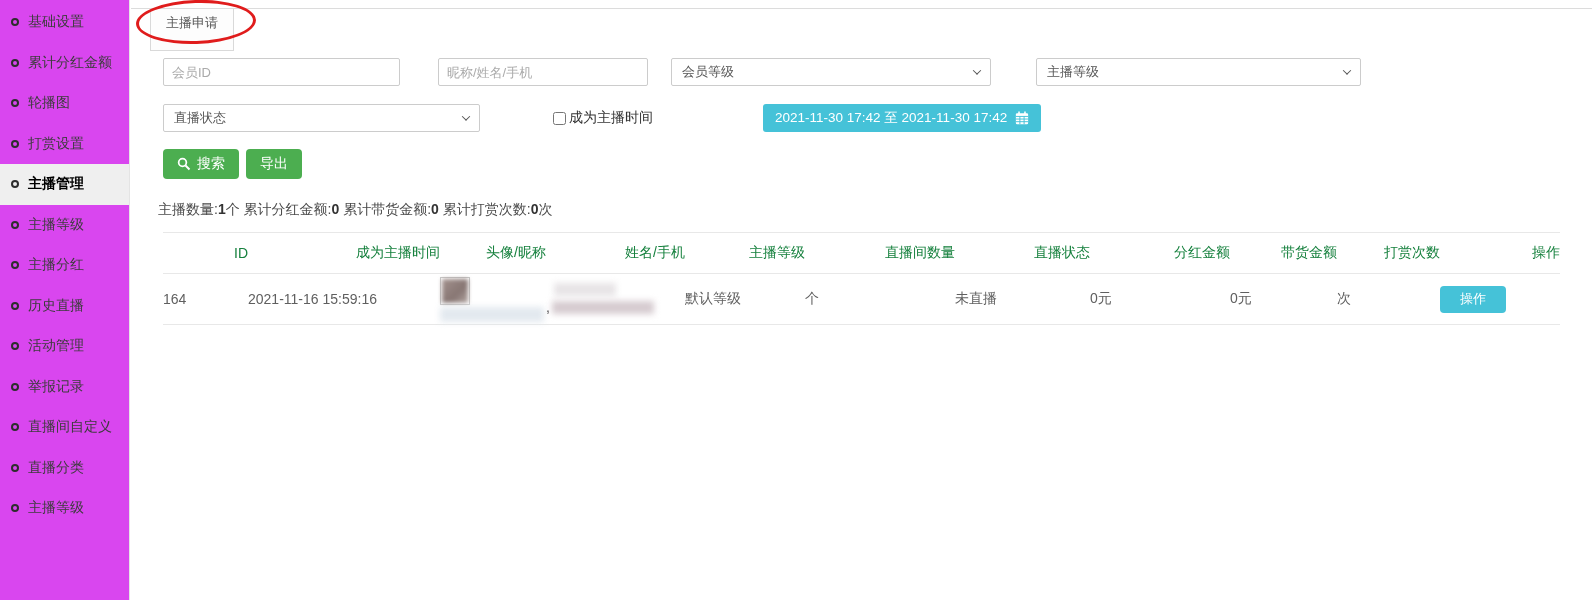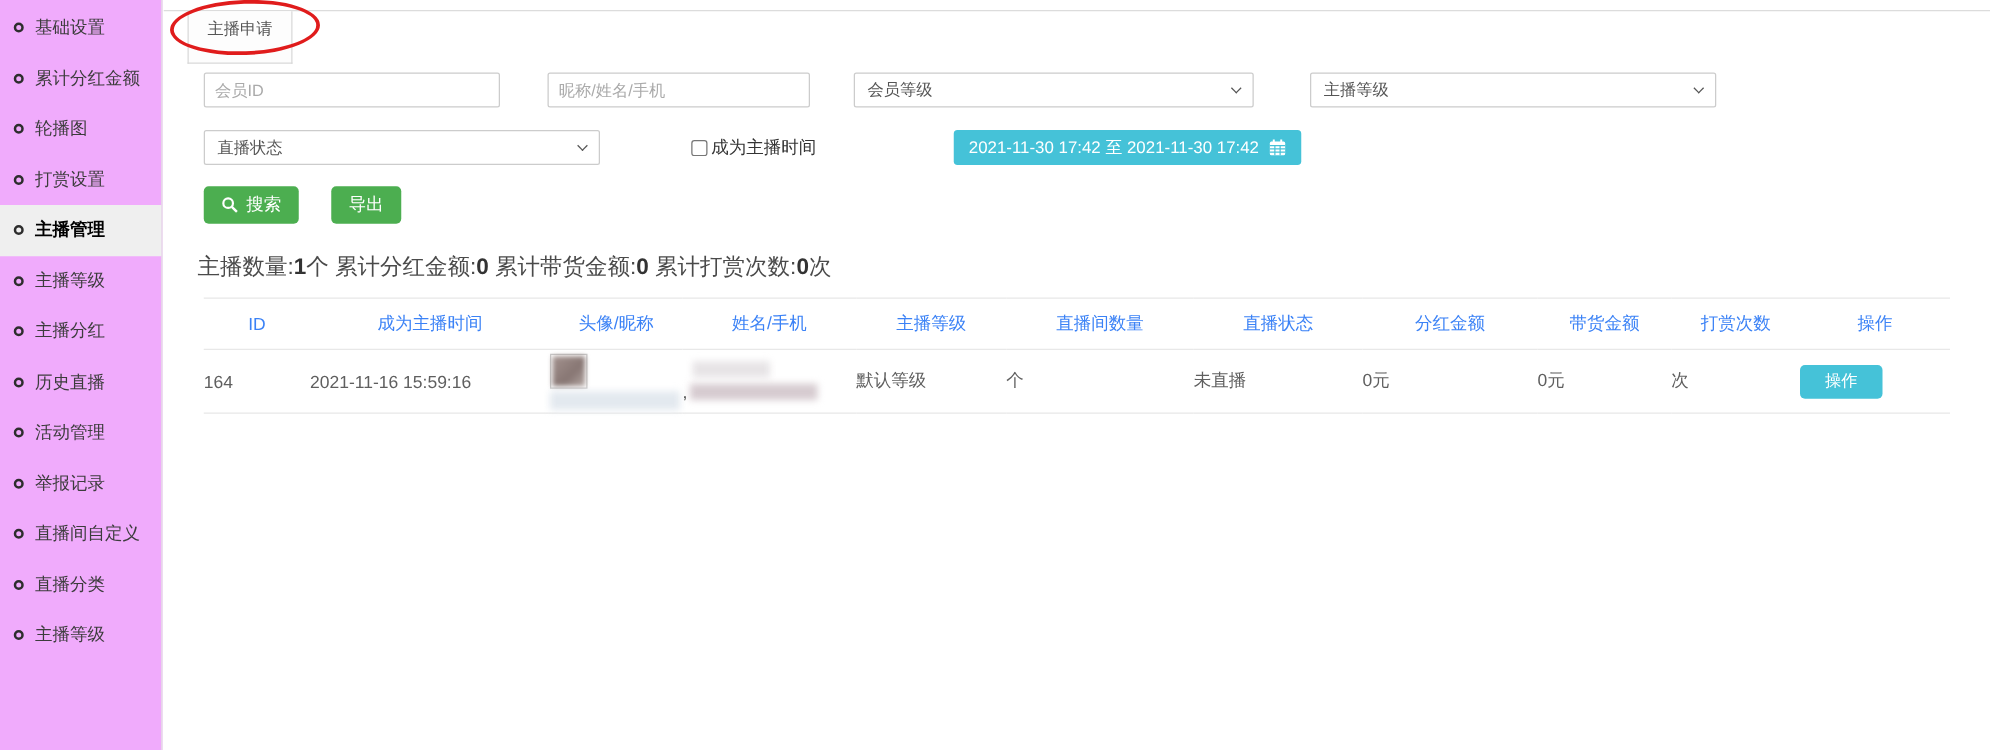--- a/index.html
+++ b/index.html
@@ -3,21 +3,21 @@
 <meta charset="utf-8">
 <style>
   * { box-sizing: border-box; }
   body {
     margin: 0; width: 1592px; height: 600px; overflow: hidden;
     background: #fff; position: relative;
     font-family: "Liberation Sans", "DejaVu Sans", sans-serif;
   }
   
   .sidebar { position: absolute; left: 0; top: 0; width: 130px; height: 600px;
-    border-right: 1px solid #e4e4e4; padding-top: 2px; background: #f0abfc; }
+    border-right: 1px solid #e4e4e4; padding-top: 2px; background: #d946ef; }
   .side-item { height: 40.5px; display: flex; align-items: center; gap: 9px;
     padding-left: 11px; font-size: 14px; color: #3c3c3c; cursor: pointer; }
   .side-item.active { background: #efefef; font-weight: bold; color: #000; }
   .ring { width: 8px; height: 8px; border: 2px solid #2d2d2d; border-radius: 50%; flex: none; }
   
   .content { margin-left: 131px; position: relative; }
   .tabbar { border-top: 1px solid #dcdcdc; margin-top: 8px; padding-left: 19px;
     position: relative; height: 34px; }
   .tab { display: inline-block; border: 1px solid #d9d9d9; border-top: none;
     background: #fdfdfd; padding: 5px 15px 18px; font-size: 13px; color: #555; cursor: pointer; }
@@ -32,40 +32,40 @@
   input.text { height: 28px; border: 1px solid #ccc; padding: 0 8px; font-size: 13px;
     color: #333; border-radius: 2px; outline: none; font-family: inherit; }
   input.text::placeholder { color: #aaa; }
   .select { height: 28px; border: 1px solid #ccc; display: flex; align-items: center;
     justify-content: space-between; padding: 0 10px; font-size: 13px; color: #555;
     background: #fff; border-radius: 2px; cursor: pointer; }
   .chev { width: 6px; height: 6px; border-right: 1.6px solid #555;
     border-bottom: 1.6px solid #555; transform: rotate(45deg) translate(-1px,-1px); }
   .w-memberid { width: 237px; }
   .w-nick { width: 210px; margin-left: 38px; }
-  .w-mlevel { width: 320px; margin-left: 35px; }
+  .w-mlevel { width: 320px; margin-left: 23px; }
   .w-alevel { width: 325px; margin-left: 45px; }
   .w-status { width: 317px; }
   .checkwrap { display: flex; align-items: center; margin-left: 73px;
     font-size: 14px; color: #333; }
   .checkwrap input { width: 13px; height: 13px; margin: 0 3px 0 0; }
   .datebtn { margin-left: 110px; height: 28px; background: #45c2d8; color: #fff;
     border: none; border-radius: 3px; font-size: 13.5px; padding: 0 12px;
     display: flex; align-items: center; gap: 8px; cursor: pointer; font-family: inherit; }
-  .btnrow { margin-left: 13px; margin-top: 17px; display: flex; gap: 26px; }
+  .btnrow { margin-left: 13px; margin-top: 17px; display: flex; gap: 7px; }
   .btn-green { height: 30px; background: #4cae50; color: #fff; font-size: 14px;
     border: none; border-radius: 4px; padding: 0 14px; display: flex;
     align-items: center; gap: 6px; cursor: pointer; font-family: inherit; }
   
-  .stats { margin-left: 8px; margin-top: 22px; font-size: 18px; color: #4a4a4a; }
+  .stats { margin-left: 8px; margin-top: 22px; font-size: 14px; color: #4a4a4a; }
   .stats .num { font-weight: bold; color: #333; }
   
   table { margin-left: 13px; margin-top: 13px; border-collapse: collapse;
     width: 1397px; table-layout: fixed; }
-  th { font-size: 14px; color: #3b82f6; font-weight: normal; text-align: center;
+  th { font-size: 14px; color: #15803d; font-weight: normal; text-align: right;
     height: 41px; border-top: 1px solid #e8e8e8; border-bottom: 1px solid #e8e8e8;
     padding: 0; margin-left: 32px; }
   td { font-size: 14px; color: #5f5f5f; height: 51px;
     border-bottom: 1px solid #e8e8e8; vertical-align: middle; padding: 0; }
   .op-btn { width: 66px; height: 27px; background: #45c2d8; color: #fff; border: none;
     border-radius: 4px; font-size: 13px; cursor: pointer; font-family: inherit; }
   
   .avatar-wrap { padding: 2px 0; }
   .avatar-box { position: relative; width: 30px; height: 28px; border: 1px solid #c9c9c9; }
   .avatar-box::after { content: ""; position: absolute; inset: 1px;

